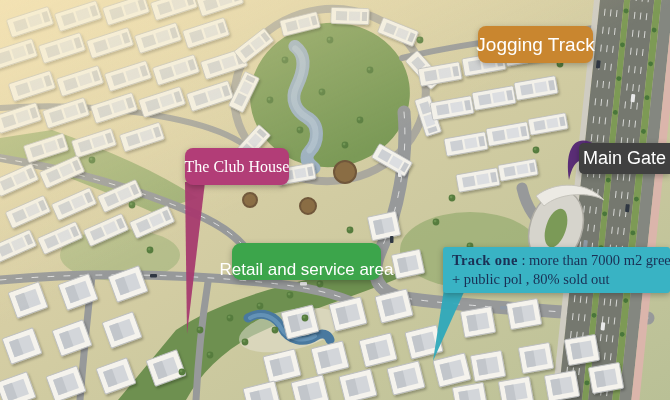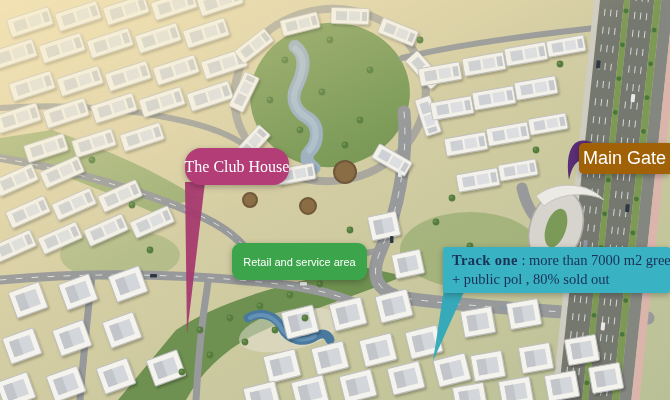--- a/index.html
+++ b/index.html
@@ -2,23 +2,23 @@
 <html><head>
 <meta charset="utf-8">
 <style>
   html,body{margin:0;padding:0;background:#222;}
   .stage{position:relative;width:670px;height:400px;overflow:hidden;
          font-family:"Liberation Sans",sans-serif;background:#c9c5a0;}
   .scene{position:absolute;left:0;top:0;width:670px;height:400px;display:block;}
   .label{position:absolute;z-index:3;display:flex;align-items:center;justify-content:center;
          color:#fff;box-shadow:0 2px 6px rgba(0,0,0,.28);white-space:nowrap;}
   .lbl-jog{left:478px;top:26px;width:115px;height:37px;border-radius:8px;font-size:19px;}
-  .lbl-club{left:185px;top:148px;width:104px;height:37px;border-radius:16px;
+  .lbl-club{left:185px;top:148px;width:104px;height:37px;border-radius:8px;
             font-family:"Liberation Serif",serif;font-size:16px;}
-  .lbl-retail{left:232px;top:243px;width:135px;height:37px;border-radius:9px;font-size:11px;}
+  .lbl-retail{left:232px;top:243px;width:149px;height:37px;border-radius:9px;font-size:17px;align-items:flex-end;}
   .lbl-gate{left:579px;top:143px;width:91px;height:31px;border-radius:5px 0 0 5px;font-size:18px;}
   .lbl-phase{left:443px;top:247px;width:227px;height:46px;border-radius:3px;
              font-family:"Liberation Serif",serif;font-size:14.5px;
              justify-content:flex-start;overflow:hidden;}
   .lbl-phase p{margin:0;padding:4px 0 4px 9px;line-height:1.32;}
   .lbl-phase .b{font-weight:bold;letter-spacing:.4px;}
   .lbl-phase .l2{display:block;}
 </style>
 </head>
 <body>
@@ -296,30 +296,33 @@
 
   <rect width="670" height="400" fill="url(#gHaze)"></rect>
 
   <g>
     <path d="M185,182 L205,182 L187,334 Z" opacity="0.95" fill="#a63a6f"></path>
     <path d="M444,289 L464,292 L433,361 Z" opacity="0.95" fill="#2fa9bb"></path>
     <path d="M597,146 C577,132 564,146 569,180 C573,161 581,153 597,169 Z" opacity="0.95" fill="#532574"></path>
   </g>
 </svg>
 
+<div class="label lbl-jog" style="background-color: rgb(201, 134, 47);">
+  <span>Jogging Track</span>
+</div>
 
 <div class="label lbl-club" style="background-color: rgb(178, 61, 119);">
   <span>The Club House</span>
 </div>
 
 <div class="label lbl-retail" style="background-color: rgb(60, 165, 75);">
   <span>Retail and service area</span>
 </div>
 
-<div class="label lbl-gate" style="background-color: #a16207;">
+<div class="label lbl-gate" style="background-color: #404040;">
   <span>Main Gate</span>
 </div>
 
 <div class="label lbl-phase" style="background-color: rgb(57, 179, 196); color: rgb(26, 48, 85);">
   <p>
     <span class="b">Track one</span><span> : more than 7000 m2 green a</span>
     <span class="l2">+ public pol , 80% sold out</span>
   </p>
 </div>
 

